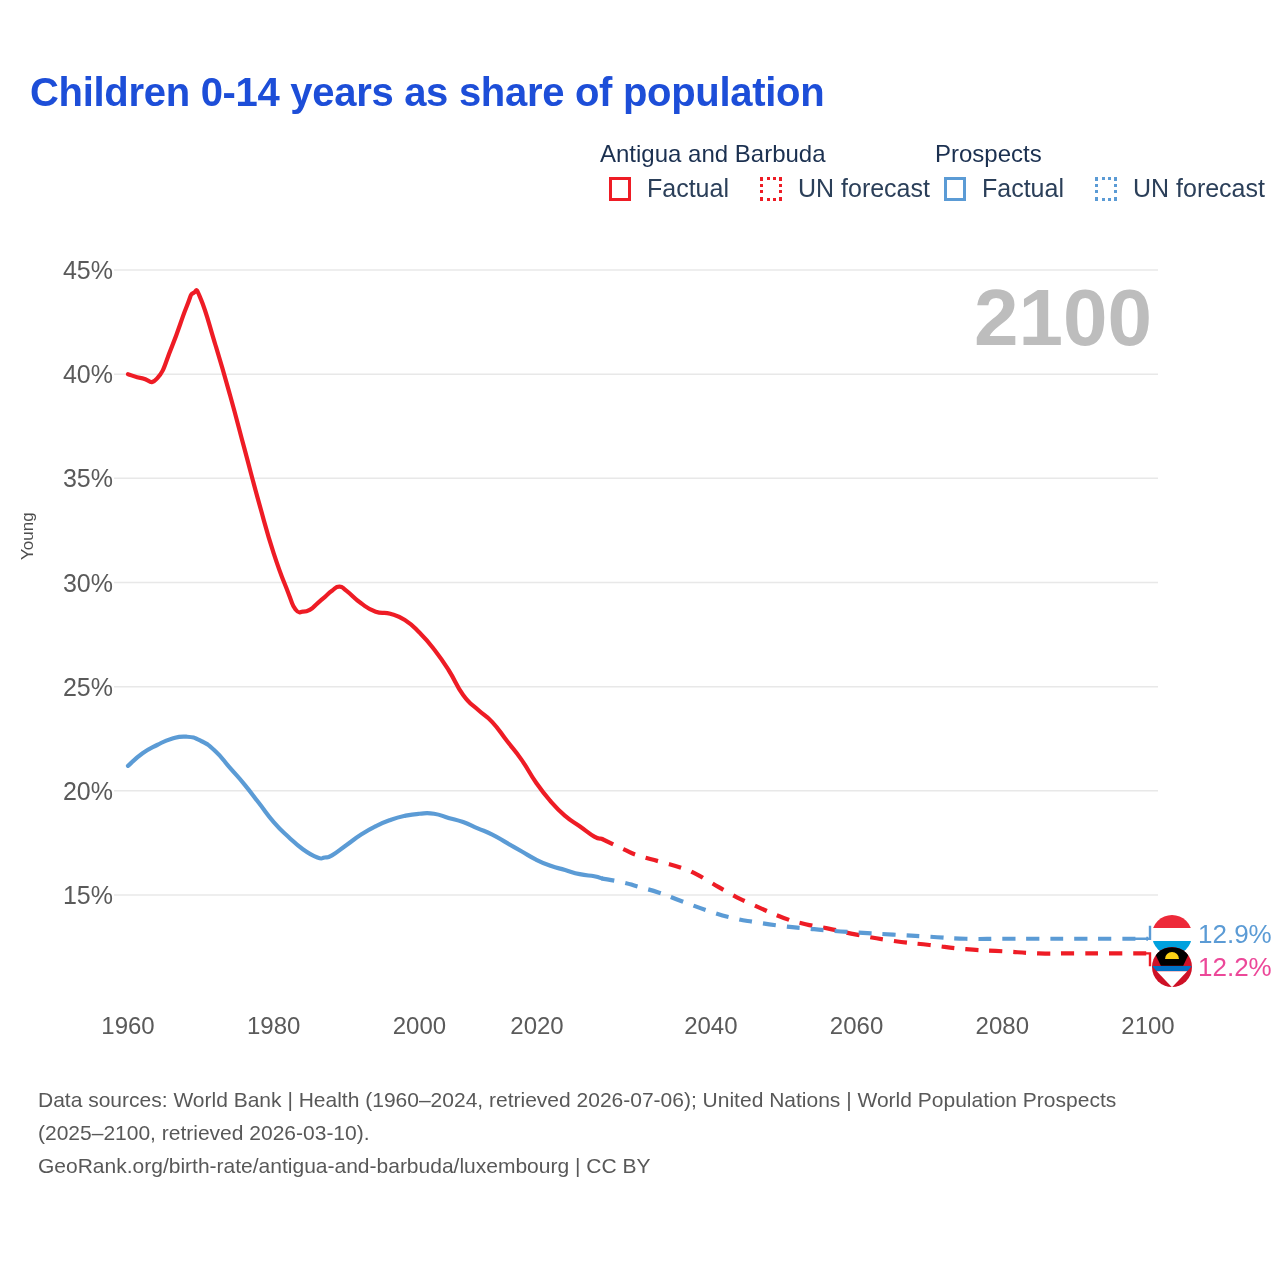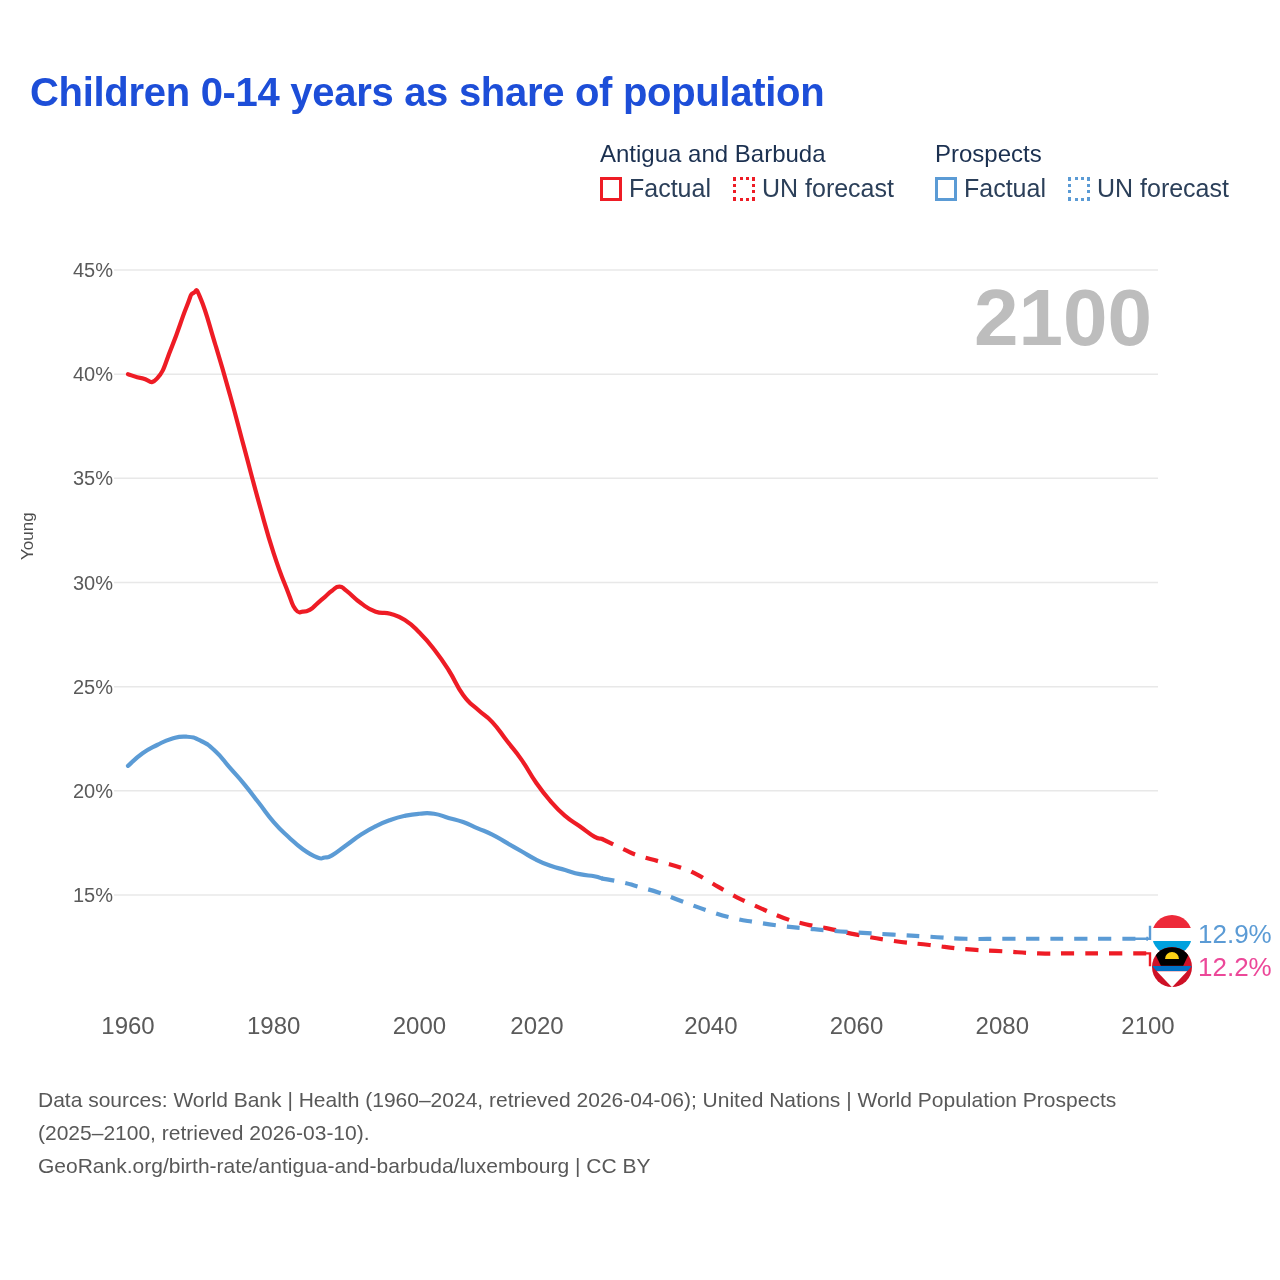--- a/index.html
+++ b/index.html
@@ -57,22 +57,23 @@
     line-height: 28px;
   }
   .legend-items {
     display: flex;
     align-items: center;
     gap: 22px;
   }
   .legend-item {
     display: flex;
     align-items: center;
-    gap: 7px;
-    white-space: nowrap;
+    gap: 16px;
+    white-space: nowrap;
+    margin-left: 9px;
   }
   .legend-swatch {
     width: 22px;
     height: 24px;
     box-sizing: border-box;
     background: #ffffff;
   }
   .legend-swatch.solid-red   { border: 3px solid #ee1c25; }
   .legend-swatch.dotted-red  { border: 3px dotted #ee1c25; }
   .legend-swatch.solid-blue  { border: 3px solid #5b9bd5; }
@@ -100,21 +101,21 @@
     transform: rotate(-90deg);
     transform-origin: left top;
     white-space: nowrap;
   }
 
   .y-tick-label {
     position: absolute;
     right: 0;
     width: 70px;
     text-align: right;
-    font-size: 20px;
+    font-size: 25px;
     color: #5a5a5a;
     transform: translateY(-50%);
   }
   .y-ticks-wrap {
     position: absolute;
     left: 0;
     top: 0;
     width: 113px;
     height: 1280px;
   }
@@ -297,17 +298,17 @@
           <div class="tri-black"></div>
           <div class="sun"></div>
           <div class="band-blue"></div>
           <div class="tri-white"></div>
         </div>
         <div class="end-value red">12.2%</div>
       </div>
     </div>
 
   <div class="footer">
-    <div class="footer-line">Data sources: World Bank | Health (1960–2024, retrieved 2026-04-06); United Nations | World Population Prospects (2025–2100, retrieved 2026-03-10).</div>
+    <div class="footer-line">Data sources: World Bank | Health (1960–2024, retrieved 2026-07-06); United Nations | World Population Prospects (2025–2100, retrieved 2026-03-10).</div>
     <div class="footer-line">GeoRank.org/birth-rate/antigua-and-barbuda/luxembourg | CC BY</div>
   </div>
 
 </div>
 
 </body></html>

